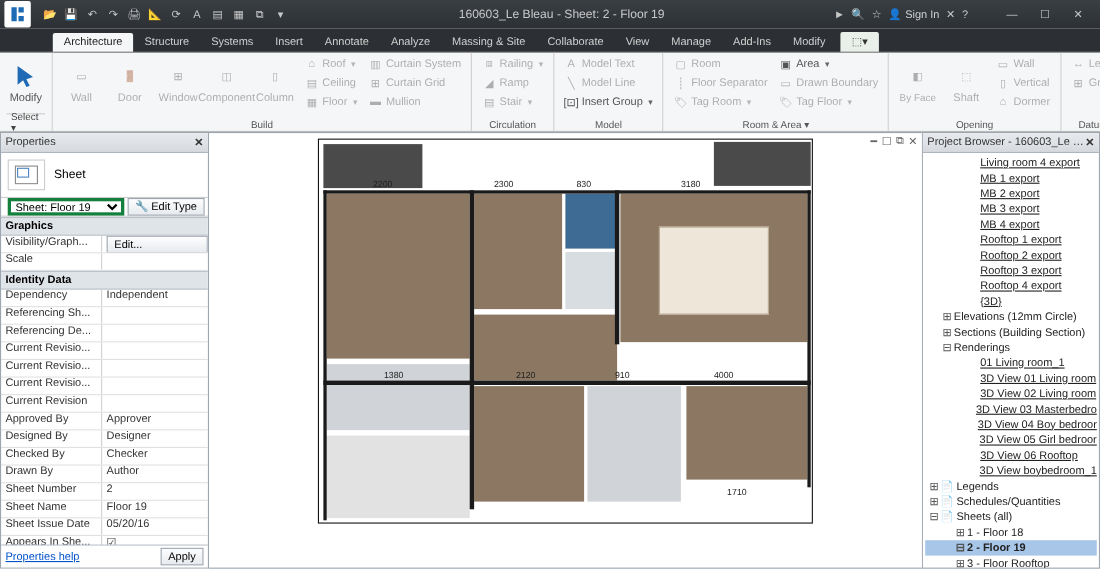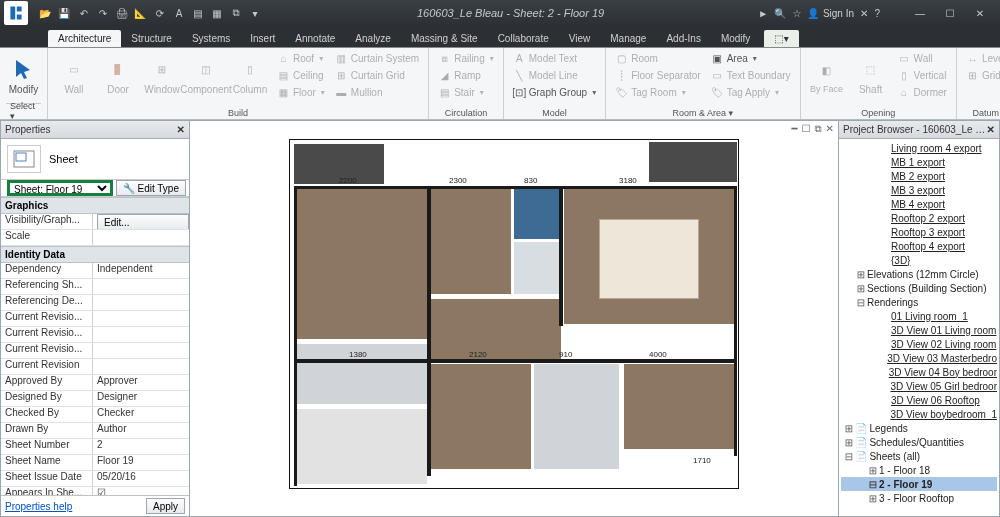--- a/index.html
+++ b/index.html
@@ -4,21 +4,21 @@
 <style>
 * { margin: 0; padding: 0; box-sizing: border-box; font-family: "Segoe UI", Tahoma, sans-serif; font-size: 10px; user-select: none; }
 body { width: 1000px; height: 517px; background: #f0f0f0; overflow: hidden; position: relative; }
 
 
 .titlebar { height: 26px; background: linear-gradient(#3a3f44, #2c3035); display: flex; align-items: center; color: #d0d0d0; }
 .app-icon { width: 24px; height: 24px; margin: 0 4px; background: #fff; border-radius: 2px; display: flex; align-items: center; justify-content: center; }
 .app-icon svg { width: 16px; height: 16px; }
 .qat { display: flex; gap: 3px; padding: 0 6px; }
 .qat-btn { width: 16px; height: 16px; display: flex; align-items: center; justify-content: center; color: #c8c8c8; cursor: pointer; }
-.title-center { flex: 1; text-align: center; font-size: 11px; color: #c8c8c8; font-style: italic; }
+.title-center { flex: 1; text-align: center; font-size: 11px; color: #c8c8c8; }
 .search-box { background: #fff; height: 18px; width: 140px; color: #888; padding: 1px 4px; border: 1px solid #888; }
 .title-right { display: flex; align-items: center; gap: 6px; padding: 0 6px; }
 .signin-btn { display: flex; align-items: center; gap: 3px; color: #d0d0d0; cursor: pointer; }
 .win-btns { display: flex; gap: 2px; margin-left: 20px; }
 .win-btn { width: 28px; height: 18px; display: flex; align-items: center; justify-content: center; color: #c8c8c8; cursor: pointer; }
 
 
 .tabs { height: 22px; background: #2c3035; display: flex; align-items: flex-end; padding-left: 48px; border-bottom: 1px solid #888; }
 .tab { padding: 3px 10px; color: #d0d0d0; cursor: pointer; font-size: 10px; }
 .tab.active { background: #f5f6f7; color: #222; border-radius: 2px 2px 0 0; }
@@ -54,21 +54,21 @@
 .prop-grid-row { display: flex; height: 16px; border-bottom: 1px solid #e1e1e1; font-size: 10px; }
 .prop-grid-row .k { width: 92px; padding-left: 4px; border-right: 1px solid #d0d0d0; overflow: hidden; text-overflow: ellipsis; white-space: nowrap; color: #333; }
 .prop-grid-row .v { flex: 1; padding-left: 4px; overflow: hidden; text-overflow: ellipsis; white-space: nowrap; color: #333; }
 .prop-footer { display: flex; justify-content: space-between; align-items: center; padding: 2px 4px; border-top: 1px solid #bcc2c9; }
 .link { color: #0050c8; text-decoration: underline; cursor: pointer; font-size: 10px; }
 
 
 .viewport { flex: 1; background: #fff; position: relative; border: 1px solid #9da6b0; border-left: none; border-right: none; }
 .vp-toolbar { position: absolute; top: 2px; right: 4px; display: flex; gap: 4px; color: #666; z-index: 2; }
 .vp-toolbar span { cursor: pointer; }
-.canvas { position: absolute; inset: 0; display: flex; align-items: center; justify-content: center; }
+.canvas { position: absolute; inset: 0; display: flex; justify-content: center; }
 .plan { position: relative; width: 530px; height: 370px; }
 .plan .outer { position: absolute; border: 2px solid #111; }
 .slab { position: absolute; background: #7b6a56; }
 .wall { position: absolute; background: #1a1a1a; }
 .room { position: absolute; }
 .dim-h, .dim-v { position: absolute; font-size: 8px; color: #222; }
 
 
 .browser { width: 162px; min-width: 162px; }
 .tree { flex: 1; overflow: auto; padding: 2px; font-size: 10px; color: #222; }
@@ -240,21 +240,21 @@
         <div class="small-btn disabled">
             <span class="sm-icon">A</span>
             <span>Model Text</span>
           </div>
         <div class="small-btn disabled">
             <span class="sm-icon">╲</span>
             <span>Model Line</span>
           </div>
         <div class="small-btn">
             <span class="sm-icon">[⊡]</span>
-            <span>Graph Group</span>
+            <span>Insert Group</span>
             <span class="dd">▾</span>
           </div>
       </div>
     </div>
     <div class="group-label">Model</div>
   </div>
 
   <div class="ribbon-group">
     <div class="group-items">
       <div class="small-col">
@@ -273,25 +273,25 @@
           </div>
       </div>
       <div class="small-col">
         <div class="small-btn">
             <span class="sm-icon">▣</span>
             <span>Area</span>
             <span class="dd">▾</span>
           </div>
         <div class="small-btn disabled">
             <span class="sm-icon">▭</span>
-            <span>Text Boundary</span>
+            <span>Drawn Boundary</span>
           </div>
         <div class="small-btn disabled">
             <span class="sm-icon">🏷</span>
-            <span>Tag Apply</span>
+            <span>Tag Floor</span>
             <span class="dd">▾</span>
           </div>
       </div>
     </div>
     <div class="group-label">Room &amp; Area ▾</div>
   </div>
 
   <div class="ribbon-group">
     <div class="group-items">
       <div class="big-btn disabled">
@@ -473,21 +473,21 @@
         <div class="wall" style="left:485px;top:52px;width:3px;height:270px"></div>
 
         <span class="dim-h" style="left:90px;top:42px">2200</span>
         <span class="dim-h" style="left:200px;top:42px">2300</span>
         <span class="dim-h" style="left:275px;top:42px">830</span>
         <span class="dim-h" style="left:370px;top:42px">3180</span>
         <span class="dim-h" style="left:100px;top:216px">1380</span>
         <span class="dim-h" style="left:220px;top:216px">2120</span>
         <span class="dim-h" style="left:310px;top:216px">910</span>
         <span class="dim-h" style="left:400px;top:216px">4000</span>
-        <span class="dim-h" style="left:444px;top:322px">1710</span>
+        <span class="dim-h" style="left:412px;top:322px">1710</span>
       </div>
     </div>
   </div>
 
   <div class="panel browser">
     <div class="panel-header">
       <span style="overflow:hidden;text-overflow:ellipsis;white-space:nowrap">Project Browser - 160603_Le Bleau</span>
       <span class="panel-close">✕</span>
     </div>
     <div class="tree" id="tree">
@@ -506,20 +506,24 @@
         <div class="tree-item indent3">
           <span class="tree-toggle"></span>
           <span>MB 3 export</span>
         </div>
         <div class="tree-item indent3">
           <span class="tree-toggle"></span>
           <span>MB 4 export</span>
         </div>
         <div class="tree-item indent3">
           <span class="tree-toggle"></span>
+          <span>Rooftop 1 export</span>
+        </div>
+        <div class="tree-item indent3">
+          <span class="tree-toggle"></span>
           <span>Rooftop 2 export</span>
         </div>
         <div class="tree-item indent3">
           <span class="tree-toggle"></span>
           <span>Rooftop 3 export</span>
         </div>
         <div class="tree-item indent3">
           <span class="tree-toggle"></span>
           <span>Rooftop 4 export</span>
         </div>

